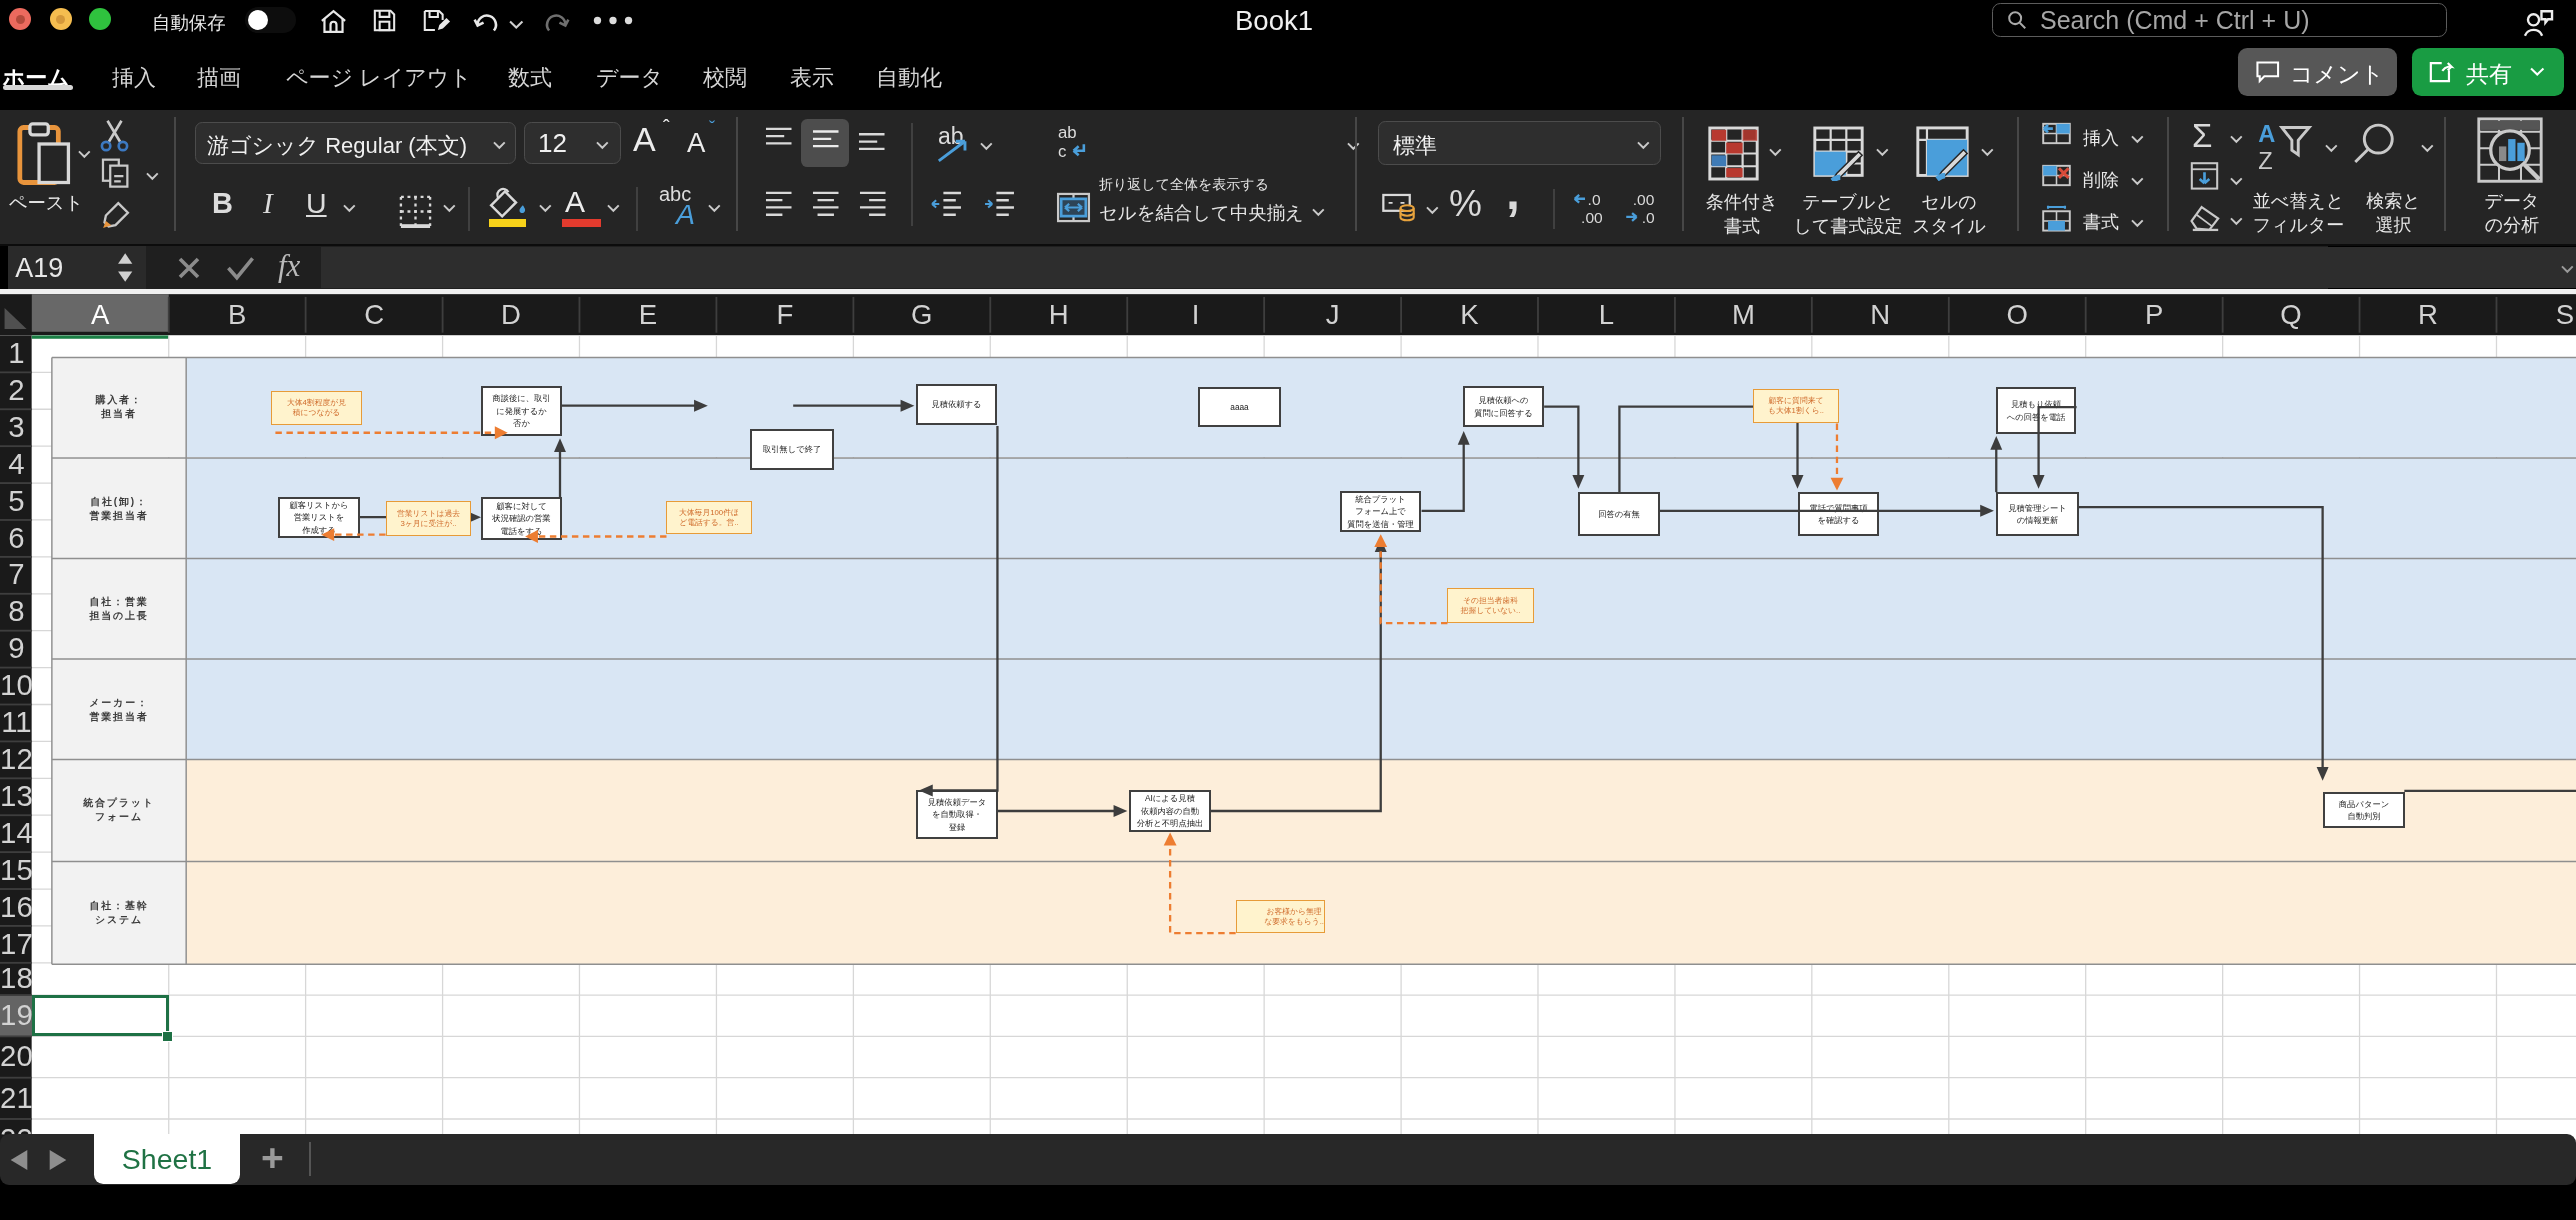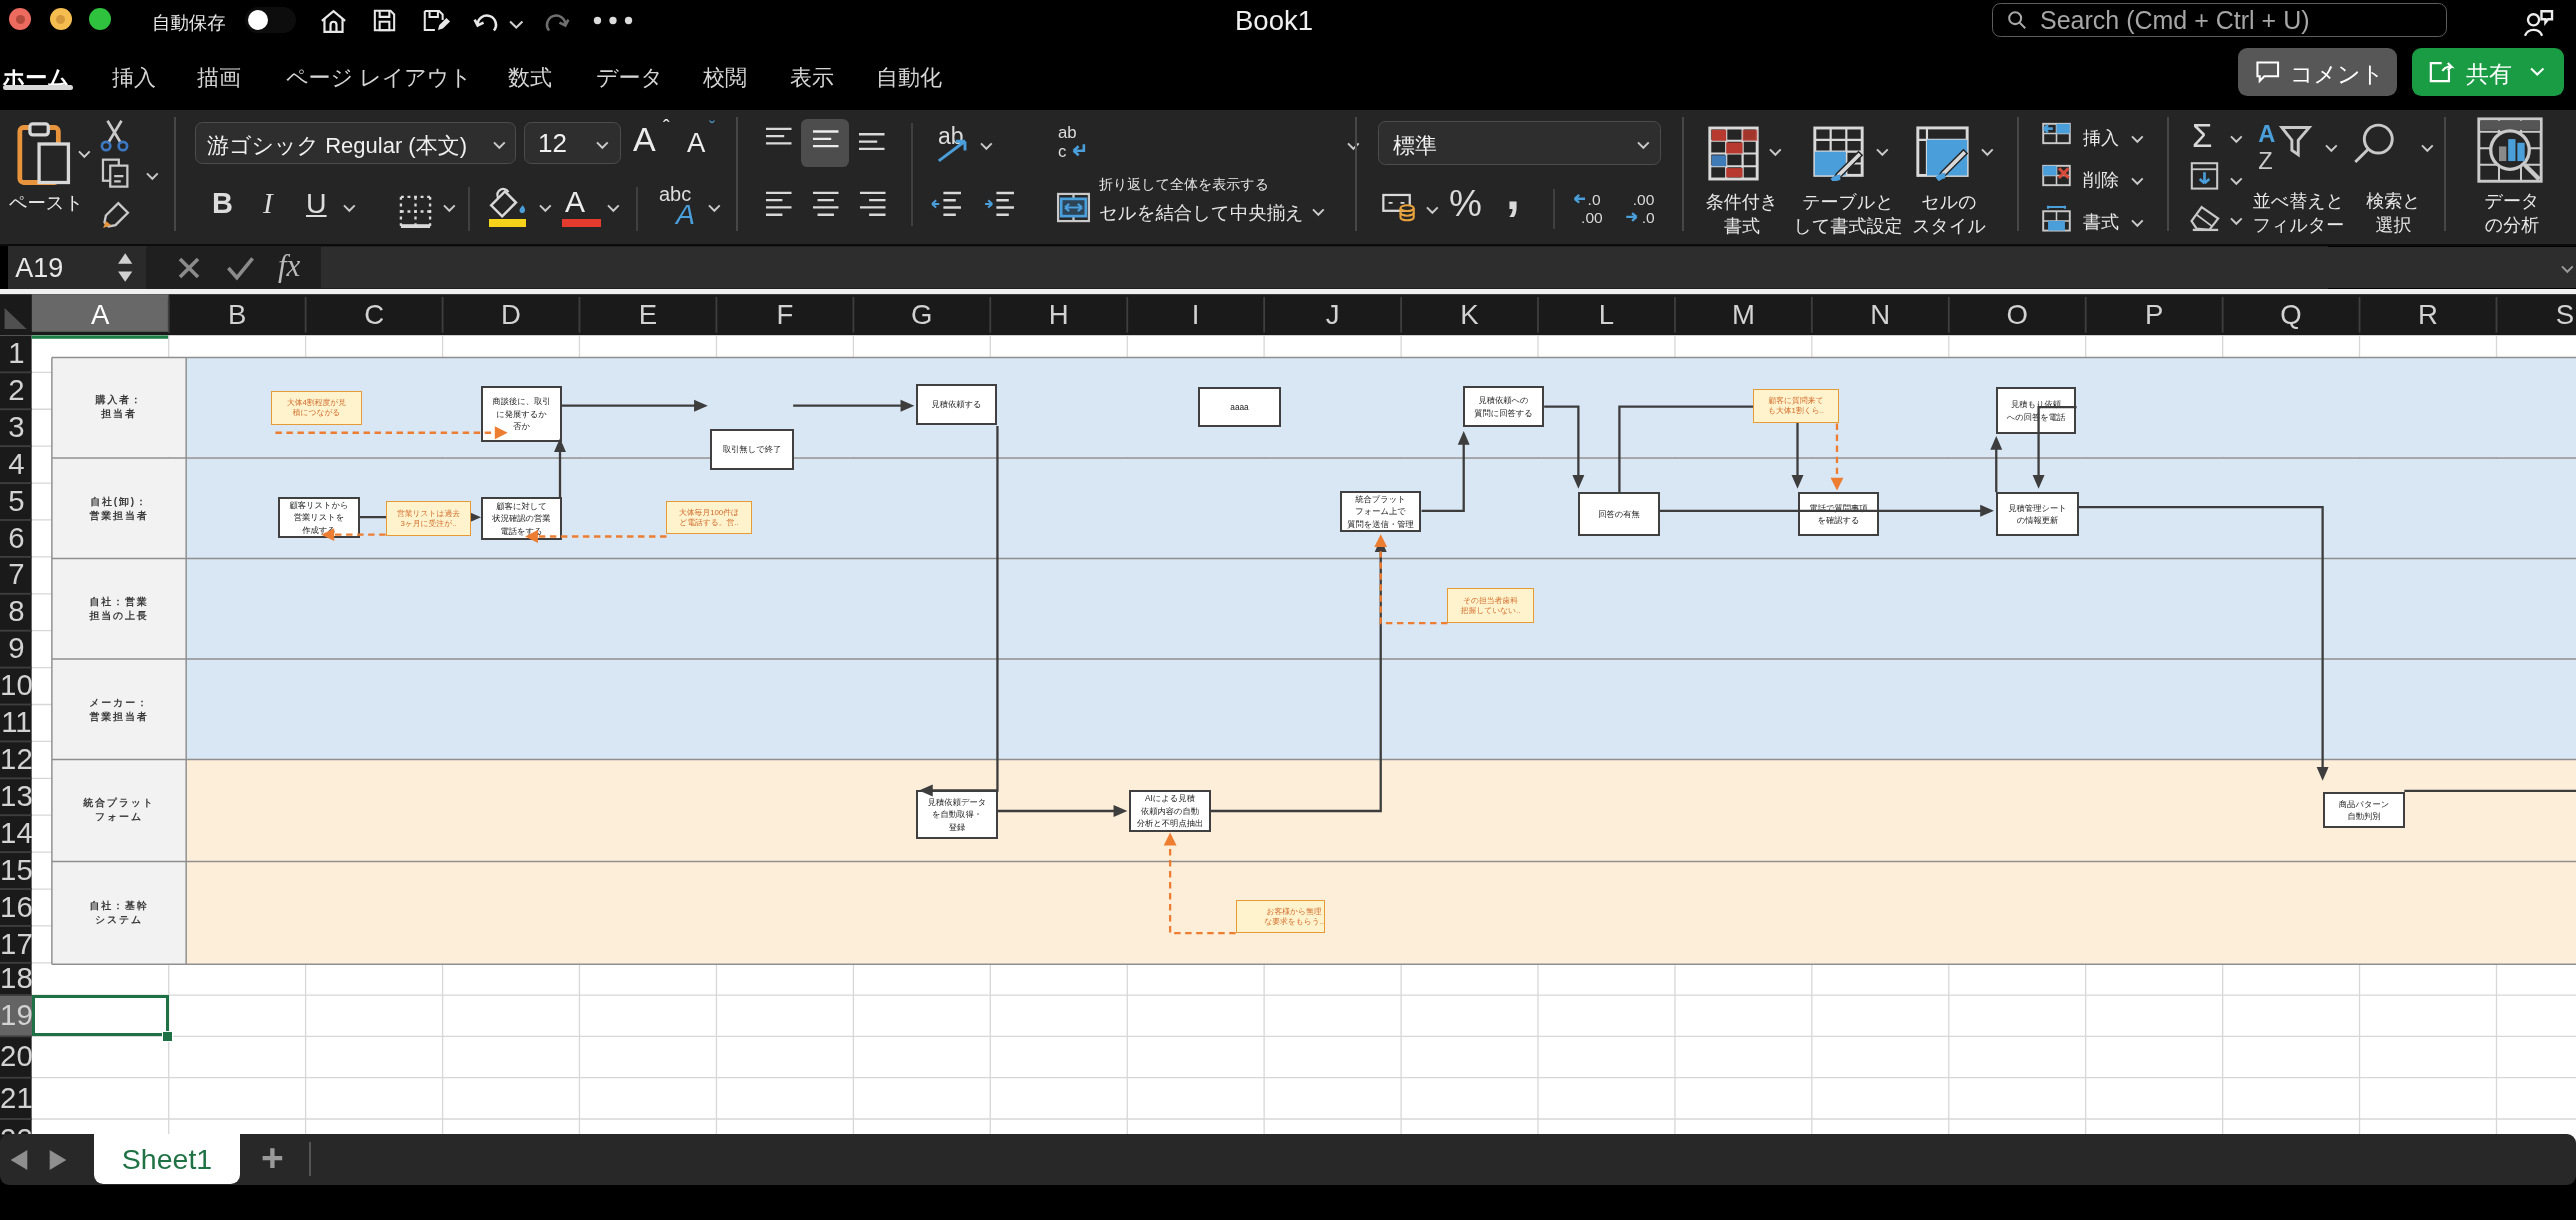--- a/index.html
+++ b/index.html
@@ -569,24 +569,24 @@
         <line x1="56.5" y1="730" x2="2806" y2="730" stroke="#8f8f8f" stroke-width="1.6"></line>
         <line x1="56.5" y1="69" x2="56.5" y2="730" stroke="#8f8f8f" stroke-width="1.6"></line>
         <line x1="202.8" y1="69" x2="202.8" y2="730" stroke="#8f8f8f" stroke-width="1.6"></line>
       </svg>
 <svg class="ab" style="left:0;top:0;" width="2576" height="877" viewBox="0 0 2806 955" fill="none">
 <path d="M392,243 H509" stroke="#3d3d3d" stroke-width="2.5"></path>
         <polygon points="524,243 509,236.5 509,249.5" fill="#3d3d3d"></polygon>
 <path d="M1764,215.7 V122.5 H1958 V198" stroke="#3d3d3d" stroke-width="2.5"></path>
         <polygon points="1958,212 1951.5,197 1964.5,197" fill="#3d3d3d"></polygon>
 </svg>
-<div class="pbox" style="left:481px;top:92px;width:81px;height:56px;">
+<div class="pbox" style="left:481px;top:92px;width:81px;height:50px;">
         <div>商談後に、取引<br>に発展するか<br>否か</div>
       </div>
-      <div class="pbox" style="left:710px;top:91px;width:84px;height:41px;margin-top:44px;">
+      <div class="pbox" style="left:750px;top:91px;width:84px;height:41px;margin-top:44px;">
         <div>取引無しで終了</div>
       </div>
       <div class="pbox" style="left:916px;top:90px;width:81px;height:41px;">
         <div>見積依頼する</div>
       </div>
       <div class="pbox" style="left:1198px;top:93px;width:83px;height:40px;">
         <div>aaaa</div>
       </div>
       <div class="pbox" style="left:1463px;top:92px;width:81px;height:41px;">
         <div>見積依頼への<br>質問に回答する</div>

